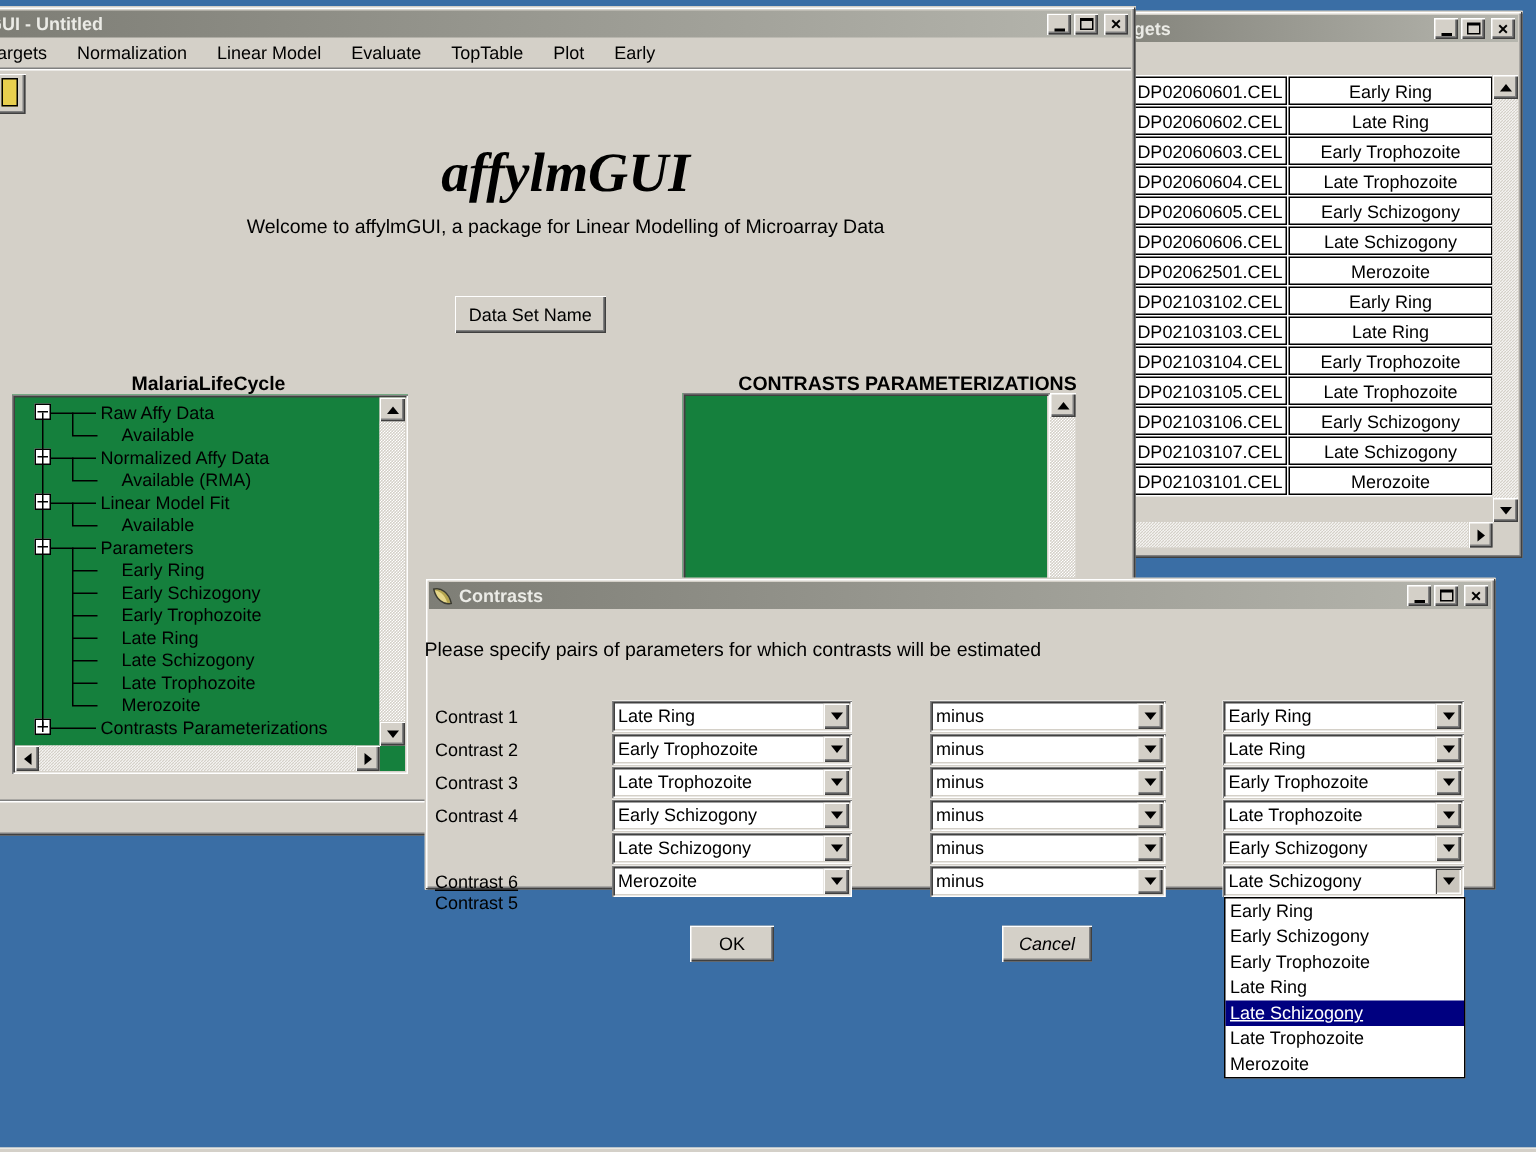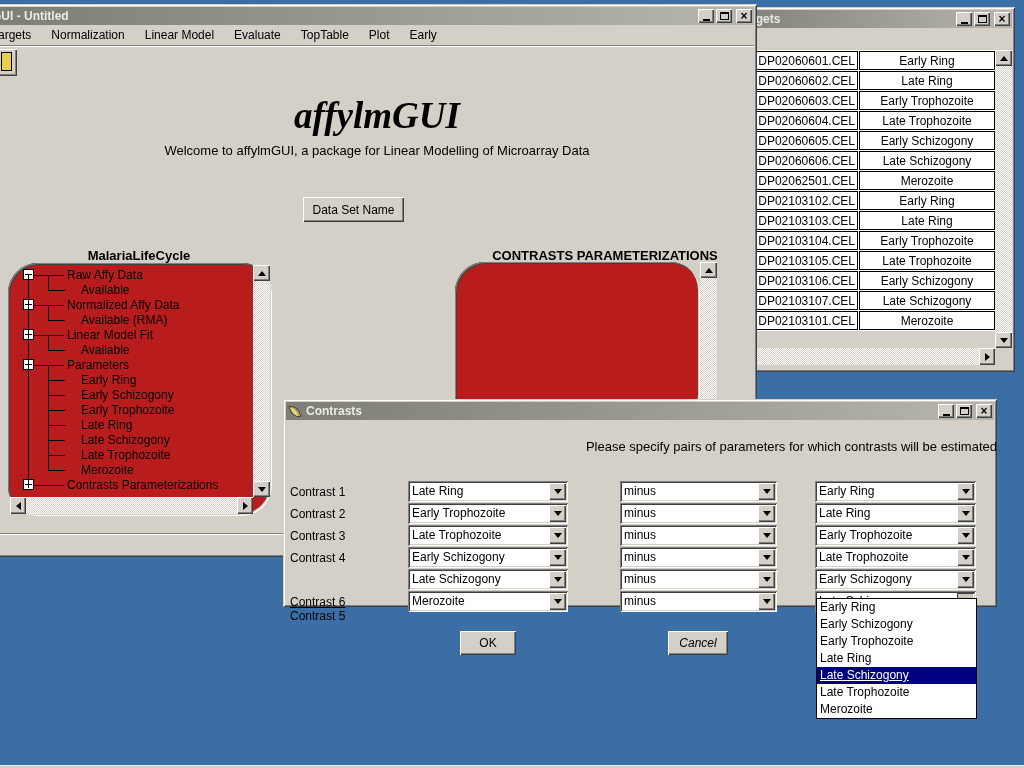--- a/index.html
+++ b/index.html
@@ -30,24 +30,23 @@
   }
   .winbtn.close { margin-left: 2px; }
   .g-min { width: 7px; height: 2px; background: #000; margin-top: 7px; }
   .g-max { width: 9px; height: 8px; border: 1px solid #000; border-top-width: 2px; }
   .g-x   { font-size: 12px; font-weight: bold; color: #000; line-height: 10px; }
   .raised {
     background: #d4d0c8;
     box-shadow: inset 1px 1px 0 #fff, inset -1px -1px 0 #404040, inset -2px -2px 0 #808080;
   }
   .sunken {
-    background: #b91c1c;
+    background: #15803d;
     box-shadow: inset 1px 1px 0 #808080, inset -1px -1px 0 #fff,
                 inset 2px 2px 0 #404040, inset -2px -2px 0 #d4d0c8;
-    border-radius: 30px;
   }
   .btn {
     position: absolute; background: #d4d0c8;
     box-shadow: inset 1px 1px 0 #fff, inset -1px -1px 0 #404040, inset -2px -2px 0 #808080;
     display: flex; align-items: center; justify-content: center; font-size: 12px;
   }
   
   .sb { position: absolute; display: flex; background: #d4d0c8; }
   .sb.v { flex-direction: column; }
   .sb.h { flex-direction: row; }
@@ -110,25 +109,25 @@
   .thead { display: grid; grid-template-columns: 137px 137px; height: 18px; }
   .th { background: #84827c; color: #fff; display: flex; align-items: center; justify-content: center;
     border: 1px solid #404040; border-top-color: #a6a49e; border-left-color: #a6a49e; }
   .tbody { display: grid; grid-template-columns: 136px 136px; gap: 1px; background: #fff; padding: 1px; }
   .td { background: #fff; border: 1px solid #000; height: 19px; display: flex; align-items: center; overflow: hidden; }
   .td.file { justify-content: flex-end; padding-right: 2px; }
   .td.target { justify-content: center; }
   #targets-vscroll { left: 282px; top: 43px; width: 17px; height: 298px; }
   #targets-hscroll { left: 8px; top: 341px; width: 274px; height: 17px; }
   
-  #contrasts-dialog { left: 283px; top: 399px; width: 714px; height: 208px; z-index: 3; }
+  #contrasts-dialog { left: 283px; top: 385px; width: 714px; height: 208px; z-index: 3; }
   .feather { width: 10px; height: 13px; margin: 0 6px 0 4px; background: #e6d78a;
     border: 1px solid #3a3a30; border-radius: 0 90% 0 90%; transform: rotate(-14deg);
     box-shadow: inset -2px 0 0 #b4a44e; flex: 0 0 auto; }
-  #dlg-instruction { position: absolute; left: 0; right: 0; top: 40px; text-align: right; font-size: 13px; }
+  #dlg-instruction { position: absolute; left: 0; right: 0; top: 40px; text-align: left; font-size: 13px; }
   .contrast-label { position: absolute; left: 7px; font-size: 12px; white-space: nowrap; }
   .combo { position: absolute; height: 21px; background: #fff;
     box-shadow: inset 1px 1px 0 #808080, inset -1px -1px 0 #fff,
                 inset 2px 2px 0 #404040, inset -2px -2px 0 #d4d0c8; }
   .combo-val { position: absolute; left: 4px; top: 3px; white-space: nowrap; font-size: 12px; }
   .combo-arrow { position: absolute; right: 2px; top: 2px; width: 17px; height: 17px; background: #d4d0c8;
     box-shadow: inset 1px 1px 0 #fff, inset -1px -1px 0 #404040, inset -2px -2px 0 #808080;
     display: flex; align-items: center; justify-content: center; }
   .combo-arrow.pressed { background: #c9c5bd;
     box-shadow: inset 1px 1px 0 #404040, inset -1px -1px 0 #fff; }

